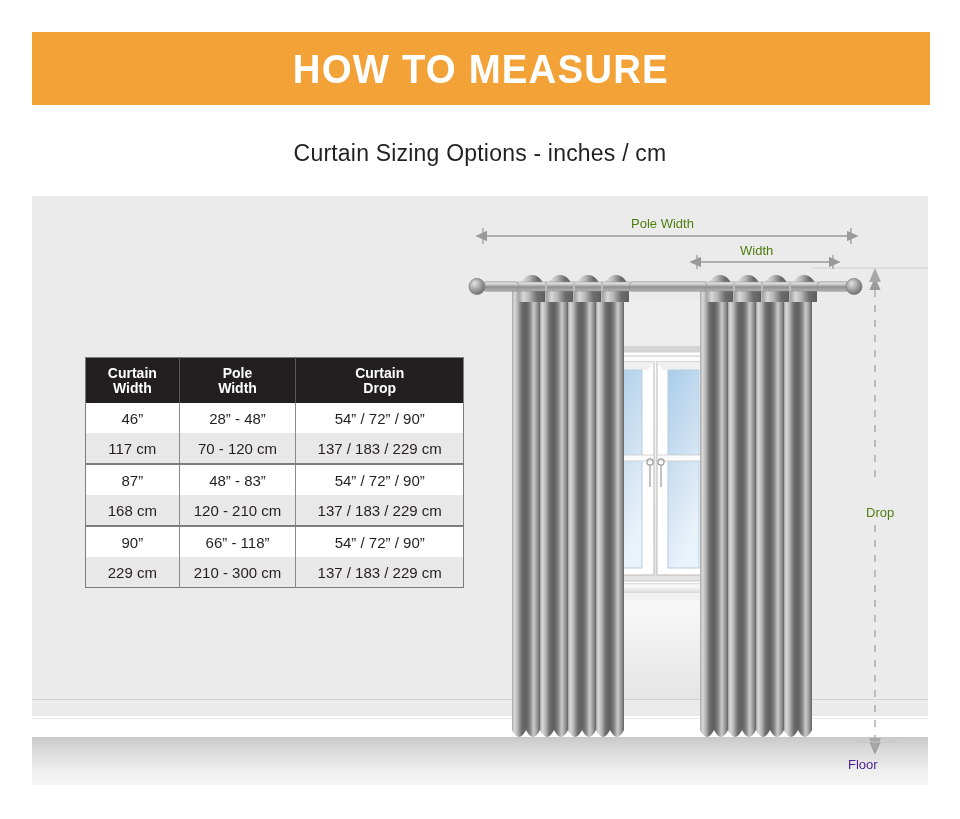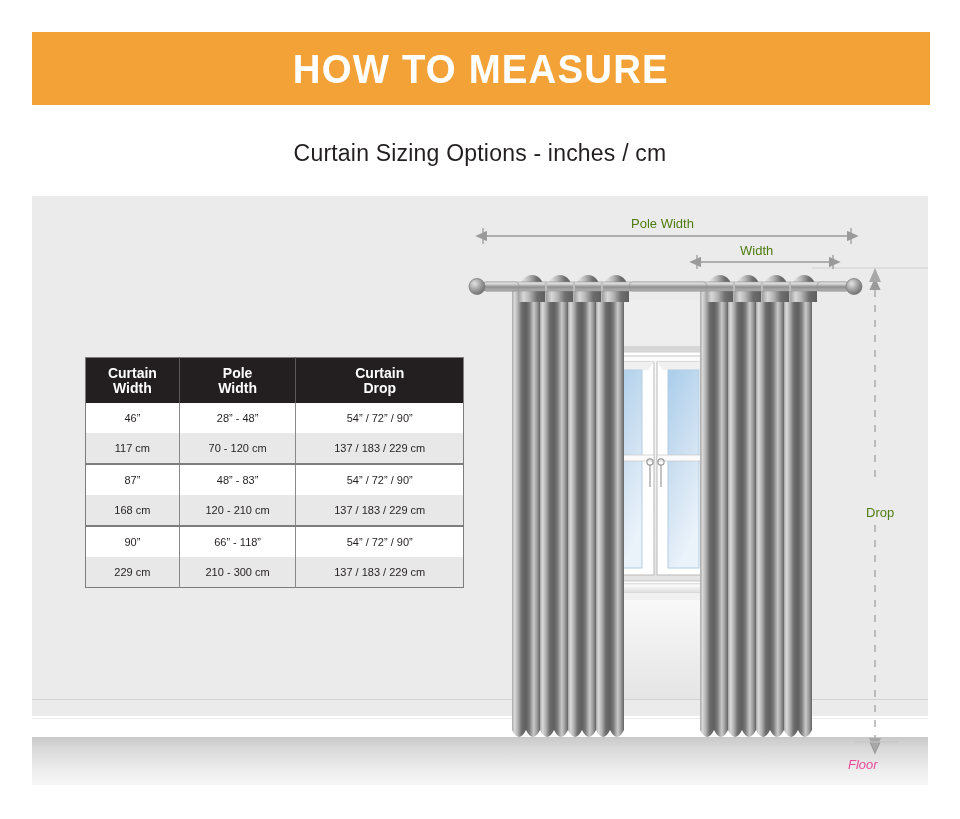--- a/index.html
+++ b/index.html
@@ -50,41 +50,41 @@
     position:absolute;left:0px;top:520px;width:896px;height:2px;background:#ffffff;
   }
 
   
   .floor{
     position:absolute;left:32px;top:737px;width:896px;height:48px;
     background:linear-gradient(to bottom,#c9c9c9 0%, #d8d8d8 22%, #eeeeee 70%, #f7f7f7 100%);
   }
   .floor-label{
     position:absolute;left:848px;top:757px;
-    font-size:13px;color:#ec4899;font-family:"Liberation Sans", sans-serif;font-style:italic;
+    font-size:13px;color:#4c1d95;font-family:"Liberation Sans", sans-serif;
   }
 
   
   .size-table{
     position:absolute;left:85px;top:357px;width:379px;
     border-collapse:collapse;
     border:1px solid #7d7d7d;
     background:#e5e5e5;
   }
   .size-table th{
     background:#231f20;color:#fff;
     font-size:14px;font-weight:bold;line-height:1.05;
     padding:8px 4px;
     text-align:center;
     border-right:1px solid #5a5a5a;
     font-family:"Liberation Sans", sans-serif;
   }
   .size-table th:last-child{border-right:none;}
   .size-table td{
-    font-size:11px;color:#231f20;
+    font-size:15px;color:#231f20;
     text-align:center;
     padding:4px 0;
     height:22px;
     border-right:1px solid #8a8a8a;
     font-family:"Liberation Sans", sans-serif;
     white-space:nowrap;
     margin-top:26px;
   }
   .size-table td:last-child{border-right:none;}
   tr.r-in td{background:#ffffff;}

